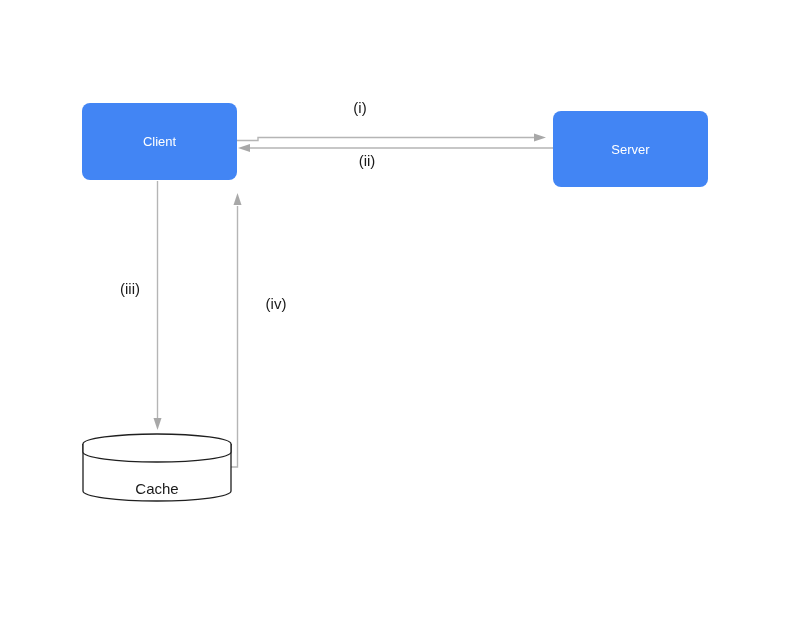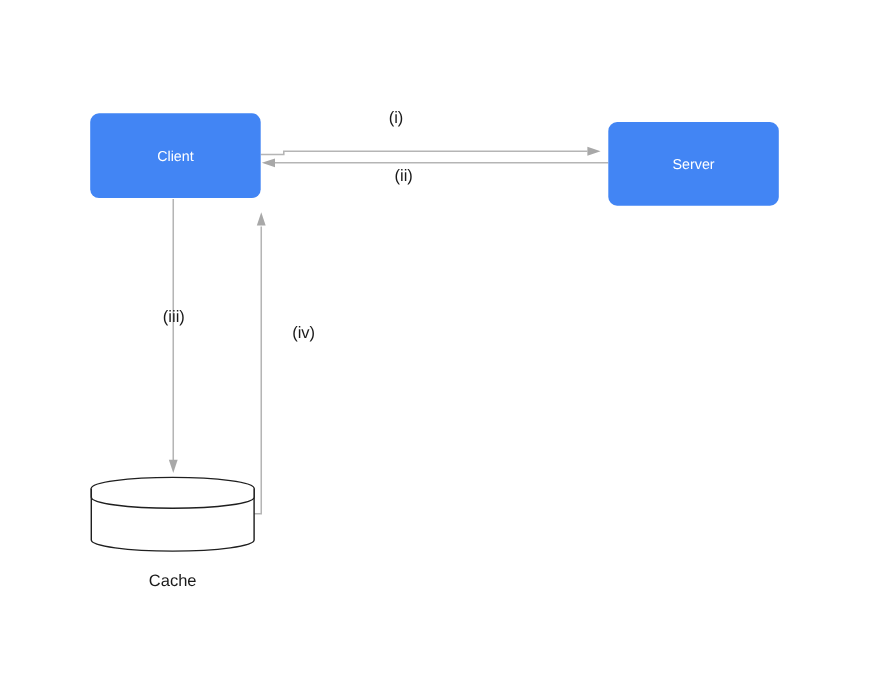--- a/index.html
+++ b/index.html
@@ -43,25 +43,25 @@
   .edge-label {
     position: absolute;
     transform: translate(-50%, -50%);
     color: var(--label-text);
     font-size: 15px;
     line-height: 1;
     white-space: nowrap;
   }
   .label-i   { left: 360px; top: 107px; }
   .label-ii  { left: 367px; top: 160px; }
-  .label-iii { left: 130px; top: 288px; margin-left: 28px; }
+  .label-iii { left: 130px; top: 288px; }
   .label-iv  { left: 276px; top: 303px; }
   .node-label-cache {
     position: absolute;
-    left: 157px; top: 528px;
+    left: 157px; top: 488px;
     transform: translate(-50%, -50%);
     color: var(--label-text);
     font-size: 15px;
     line-height: 1;
     white-space: nowrap;
   }
   svg .arrow-shaft {
     fill: none;
     stroke: var(--arrow-line);
     stroke-width: 1.4;

